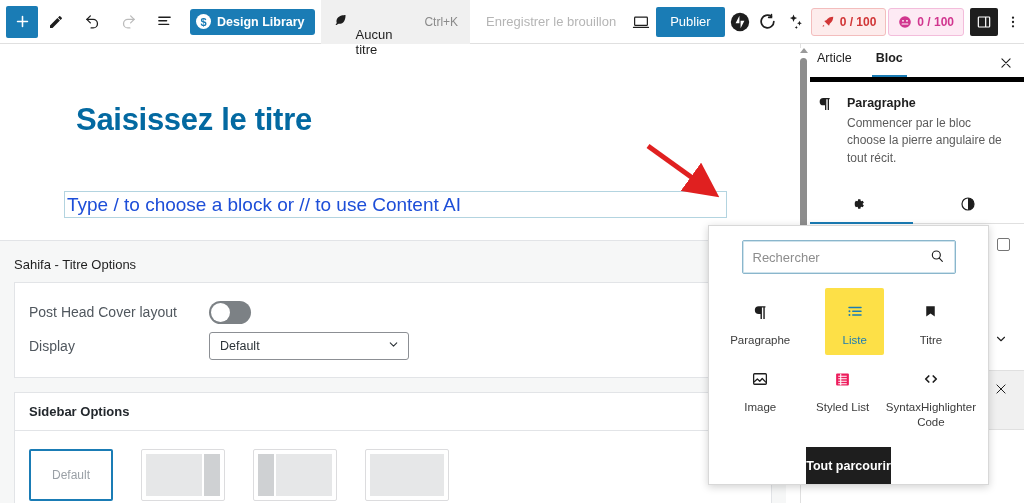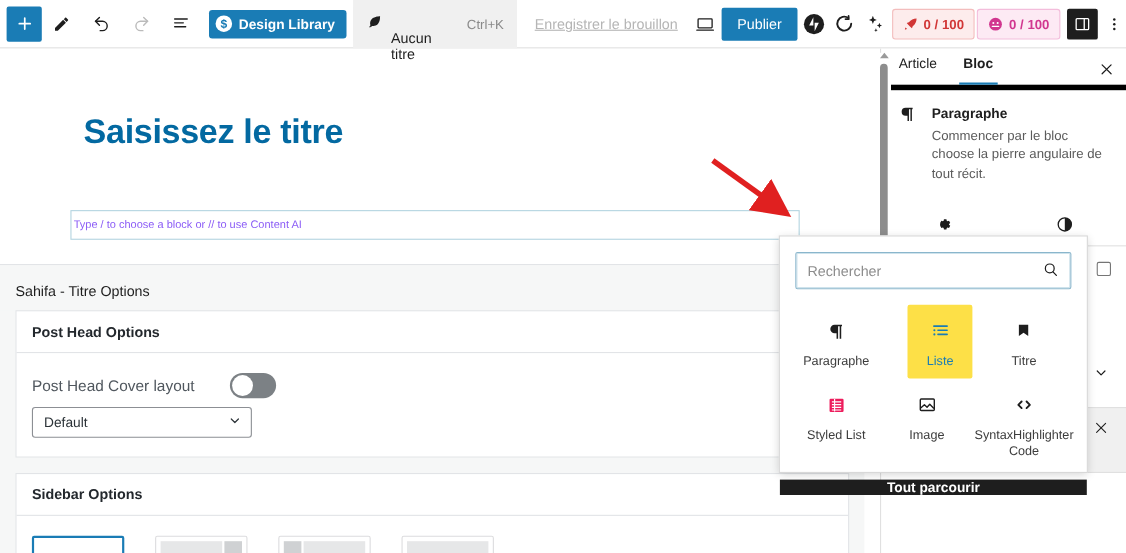--- a/index.html
+++ b/index.html
@@ -56,21 +56,21 @@
   }
   .doc-bar {
     display: flex; align-items: center; gap: 8px;
     background: #f0f0f0; height: 32px; padding: 0 12px;
     border-radius: 2px; cursor: pointer;
   }
   .doc-title { font-size: 13px; color: #1e1e1e; margin-top: 40px; }
   .doc-shortcut { font-size: 12px; color: #8a8a8a; margin-left: 24px; }
   .tb-right { display: flex; align-items: center; gap: 2px; padding-right: 6px; height:44px; }
   .save-draft {
-    font-size: 13px; color: #b5b5b5; padding: 0 10px; cursor: pointer; white-space: nowrap; text-decoration: underline;
+    font-size: 13px; color: #b5b5b5; padding: 0 10px; cursor: pointer; white-space: nowrap;
   }
   .publish-btn {
     background: #1a7cb5; color: #fff; border: none;
     height: 30px; padding: 0 14px; border-radius: 2px;
     font-size: 13px; cursor: pointer; font-family: inherit;
   }
   .score-pill {
     display: flex; align-items: center; gap: 5px;
     height: 28px; padding: 0 9px; border-radius: 3px;
     font-size: 12px; font-weight: 700; cursor: pointer;
@@ -99,21 +99,21 @@
     letter-spacing: -0.3px;
   }
   .para-block {
     position: absolute; left: 64px; top: 147px;
     width: 663px; height: 27px;
     border: 1px solid #b3d4e0;
     display: flex; align-items: center;
     padding-left: 2px;
     background: #fff;
   }
-  .para-placeholder { font-size: 10px; color: #8b5cf6; }
+  .para-placeholder { font-size: 19px; color: #1d4ed8; }
   .block-appender {
     position: absolute; left: 709px; top: 190px;
     width: 24px; height: 24px;
     background: #1e1e1e; color: #fff;
     display: flex; align-items: center; justify-content: center;
     border-radius: 2px; cursor: pointer;
     z-index: 25;
   }
   .red-arrow { position: absolute; left: 640px; top: 138px; z-index: 26; pointer-events:none; }
 
@@ -232,24 +232,24 @@
     background: #8d8d8d; border-radius: 4px;
   }
   .vscroll .arrow {
     position:absolute; left: 2px; top: 0; width: 0; height: 0;
     border-left: 4px solid transparent; border-right: 4px solid transparent;
     border-bottom: 5px solid #9a9a9a;
   }
 
   
   .inserter {
-    position: absolute; left: 708px; top: 214px; width: 281px; height: 216px;
+    position: absolute; left: 708px; top: 225px; width: 281px; height: 260px;
     background: #fff; border: 1px solid #d8d8d8;
     box-shadow: 0 2px 8px rgba(0,0,0,.18);
-    z-index: 60; display: flex; flex-direction: column;
+    z-index: 60; display: flex; flex-direction: column; align-items: center;
   }
   .ins-searchwrap { padding: 14px 14px 6px 14px; }
   .ins-search {
     height: 34px; border: 1px solid #8ab6cc; border-radius: 2px;
     display: flex; align-items: center; padding: 0 10px;
     background: #fff; box-shadow: 0 0 0 1px #cfe3ec inset;
   }
   .ins-search input {
     flex: 1; border: none; outline: none; font-size: 13px;
     color: #1e1e1e; background: transparent; font-family: inherit;
@@ -393,29 +393,29 @@
     <div class="post-title">Saisissez le titre</div>
 
     <div class="para-block">
       <span class="para-placeholder">Type / to choose a block or // to use Content AI</span>
     </div>
 
     <div class="metaboxes">
       <div class="mb-title">Sahifa - Titre Options</div>
 
       <div class="mb-panel">
-        <div class="mb-panel-head">Post Head Options</div>
         <div class="mb-body">
           <div class="field-row">
             <span class="field-label">Post Head Cover layout</span>
             <span class="toggle">
                 <span class="knob"></span>
               </span>
           </div>
           <div class="field-row">
+            <span class="field-label">Display</span>
             <span class="select-box">
               <span>Default</span>
               <span>
                 <svg width="13" height="13" viewBox="0 0 24 24" fill="none" stroke="#2c3338" stroke-width="2" stroke-linecap="round" stroke-linejoin="round">
                     <path d="M6 9l6 6 6-6"></path>
                   </svg>
               </span>
             </span>
           </div>
         </div>
@@ -561,42 +561,42 @@
       <div class="ins-item">
         <span class="ico">
           <svg width="17" height="17" viewBox="0 0 24 24" fill="currentColor">
               <path d="M6 3h12v14.5l-6-4-6 4V3z"></path>
             </svg>
         </span>
         <span class="lbl">Titre</span>
       </div>
 
       <div class="ins-item">
+        <span class="ico">
+          <svg width="18" height="18" viewBox="0 0 24 24" fill="none" stroke="currentColor" stroke-width="1.7">
+              <rect x="3.5" y="5" width="17" height="14" rx="1.2"></rect>
+              <path d="M4 16l4.5-4 3.2 3 3.3-3.6L20 16.5" stroke-linejoin="round"></path>
+            </svg>
+        </span>
+        <span class="lbl">Image</span>
+      </div>
+
+      <div class="ins-item">
         <span class="ico red">
           <svg width="17" height="17" viewBox="0 0 24 24">
               <rect x="3" y="3.5" width="18" height="17" rx="1.5" fill="#ed1c5c"></rect>
               <path d="M6 7.5h12M6 11h12M6 14.5h12M6 18h12" stroke="#fff" stroke-width="1.5"></path>
               <path d="M9.5 4v16" stroke="#fff" stroke-width="1.5"></path>
             </svg>
         </span>
         <span class="lbl">Styled List</span>
       </div>
 
       <div class="ins-item">
         <span class="ico">
-          <svg width="18" height="18" viewBox="0 0 24 24" fill="none" stroke="currentColor" stroke-width="1.7">
-              <rect x="3.5" y="5" width="17" height="14" rx="1.2"></rect>
-              <path d="M4 16l4.5-4 3.2 3 3.3-3.6L20 16.5" stroke-linejoin="round"></path>
-            </svg>
-        </span>
-        <span class="lbl">Image</span>
-      </div>
-
-      <div class="ins-item">
-        <span class="ico">
           <svg width="18" height="18" viewBox="0 0 24 24" fill="none" stroke="currentColor" stroke-width="2.3" stroke-linecap="round" stroke-linejoin="round">
               <path d="M9 8l-4 4 4 4"></path>
               <path d="M15 8l4 4-4 4"></path>
             </svg>
         </span>
         <span class="lbl">SyntaxHighlighter Code</span>
       </div>
     </div>
 
     <div class="ins-browse">Tout parcourir</div>

